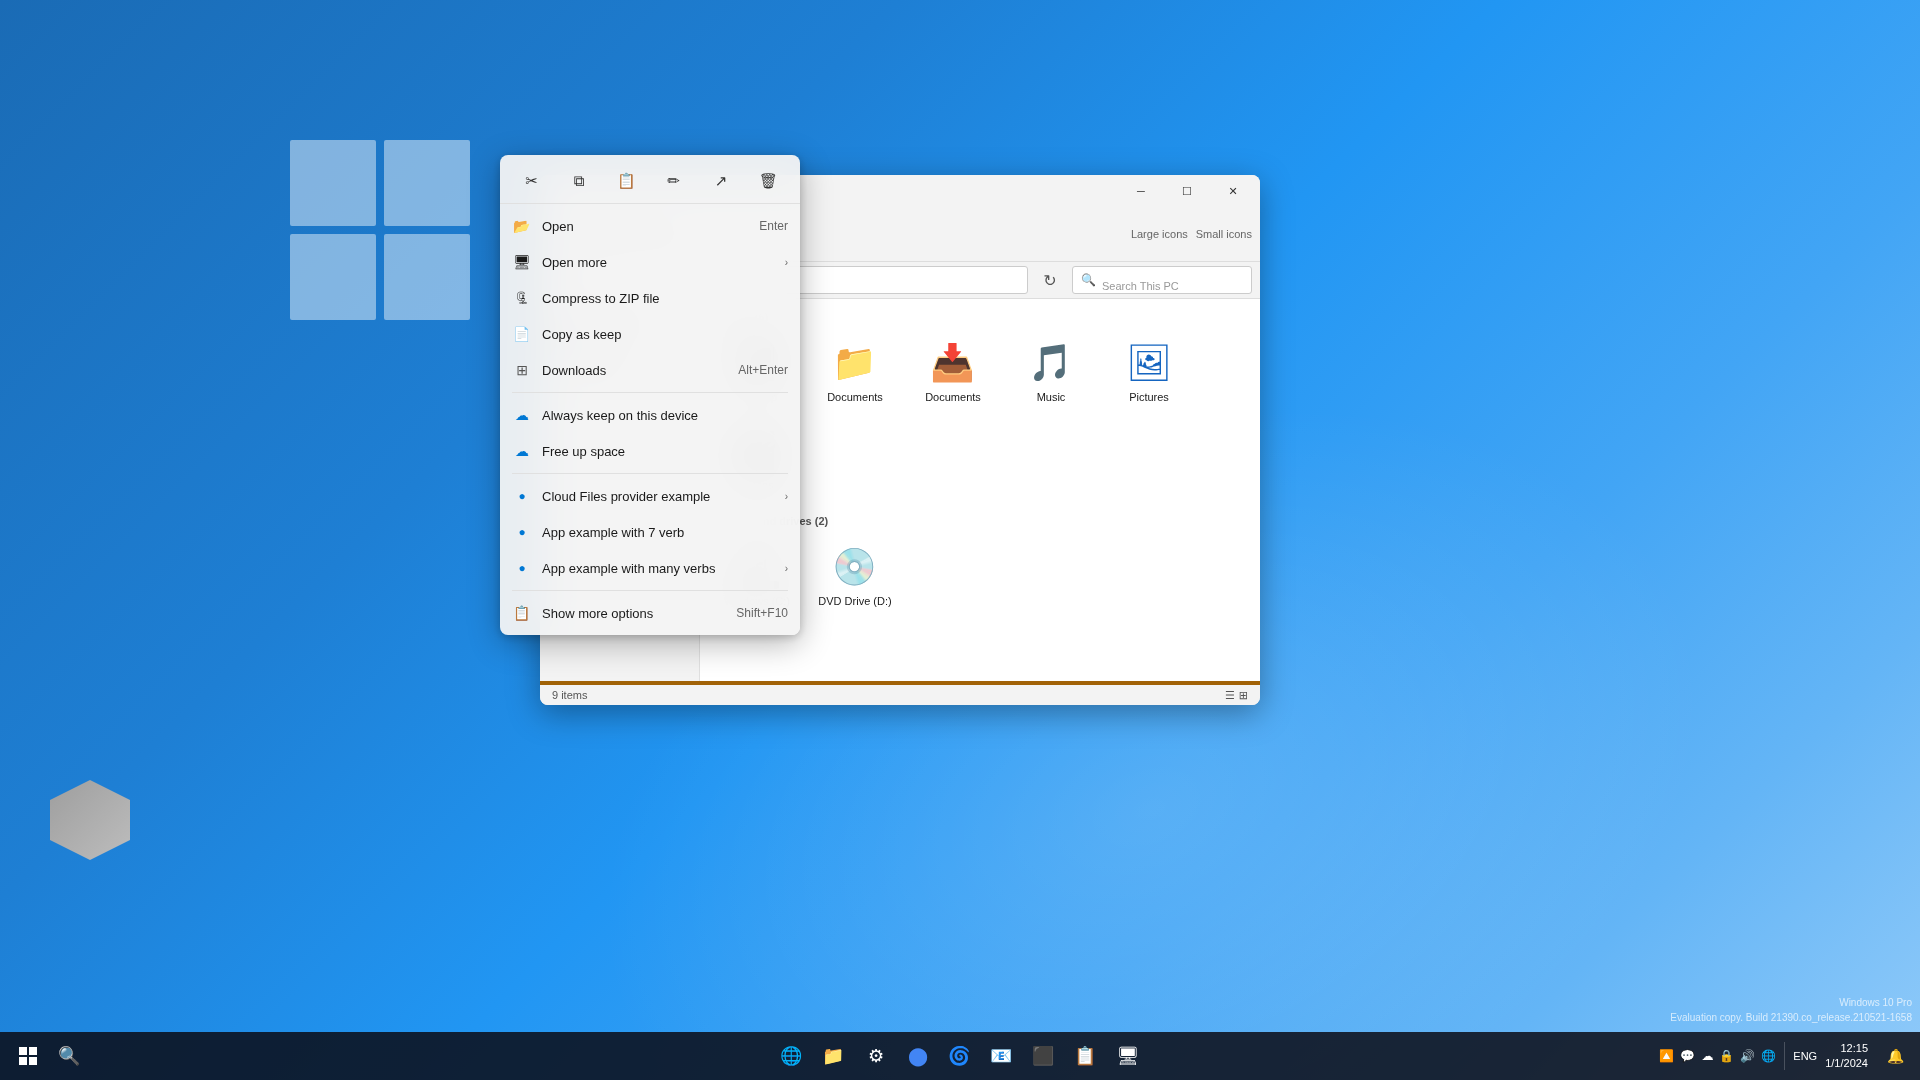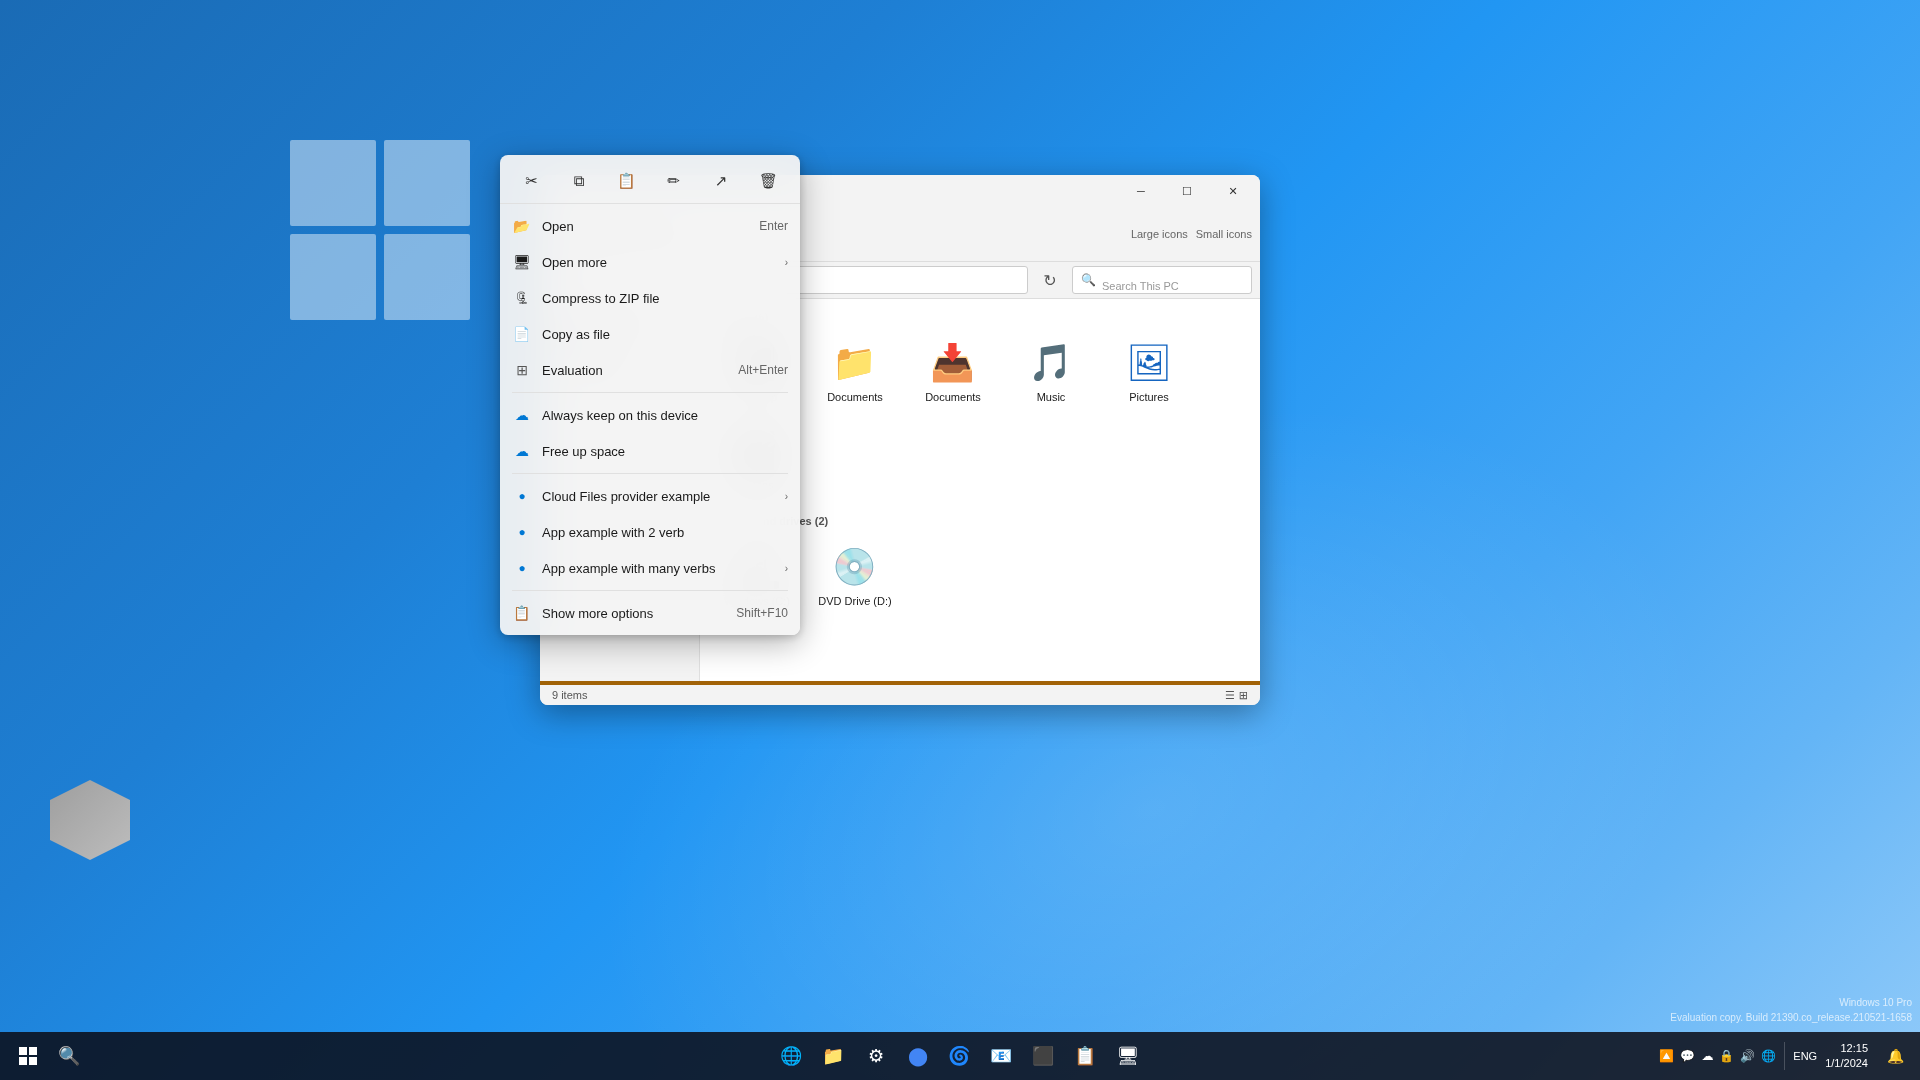--- a/index.html
+++ b/index.html
@@ -532,26 +532,26 @@
     <span class="item-arrow">›</span>
   </div>
 
   <div class="context-menu-item">
     <span class="item-icon" style="font-size:12px;">🗜</span>
     <span class="item-label">Compress to ZIP file</span>
   </div>
 
   <div class="context-menu-item">
     <span class="item-icon">📄</span>
-    <span class="item-label">Copy as file</span>
+    <span class="item-label">Copy as keep</span>
   </div>
 
   <div class="context-menu-item">
     <span class="item-icon gray-icon">⊞</span>
-    <span class="item-label">Evaluation</span>
+    <span class="item-label">Downloads</span>
     <span class="item-shortcut">Alt+Enter</span>
   </div>
 
   <div class="context-menu-separator"></div>
 
   <div class="context-menu-item">
     <span class="item-icon cloud-icon" style="color:#0078d4;">☁</span>
     <span class="item-label">Always keep on this device</span>
   </div>
 
@@ -563,21 +563,21 @@
   <div class="context-menu-separator"></div>
 
   <div class="context-menu-item">
     <span class="item-icon blue-icon" style="color:#0078d4;font-size:12px;">●</span>
     <span class="item-label">Cloud Files provider example</span>
     <span class="item-arrow">›</span>
   </div>
 
   <div class="context-menu-item">
     <span class="item-icon blue-icon" style="color:#0078d4;font-size:12px;">●</span>
-    <span class="item-label">App example with 2 verb</span>
+    <span class="item-label">App example with 7 verb</span>
   </div>
 
   <div class="context-menu-item">
     <span class="item-icon blue-icon" style="color:#0078d4;font-size:12px;">●</span>
     <span class="item-label">App example with many verbs</span>
     <span class="item-arrow">›</span>
   </div>
 
   <div class="context-menu-separator"></div>
 

